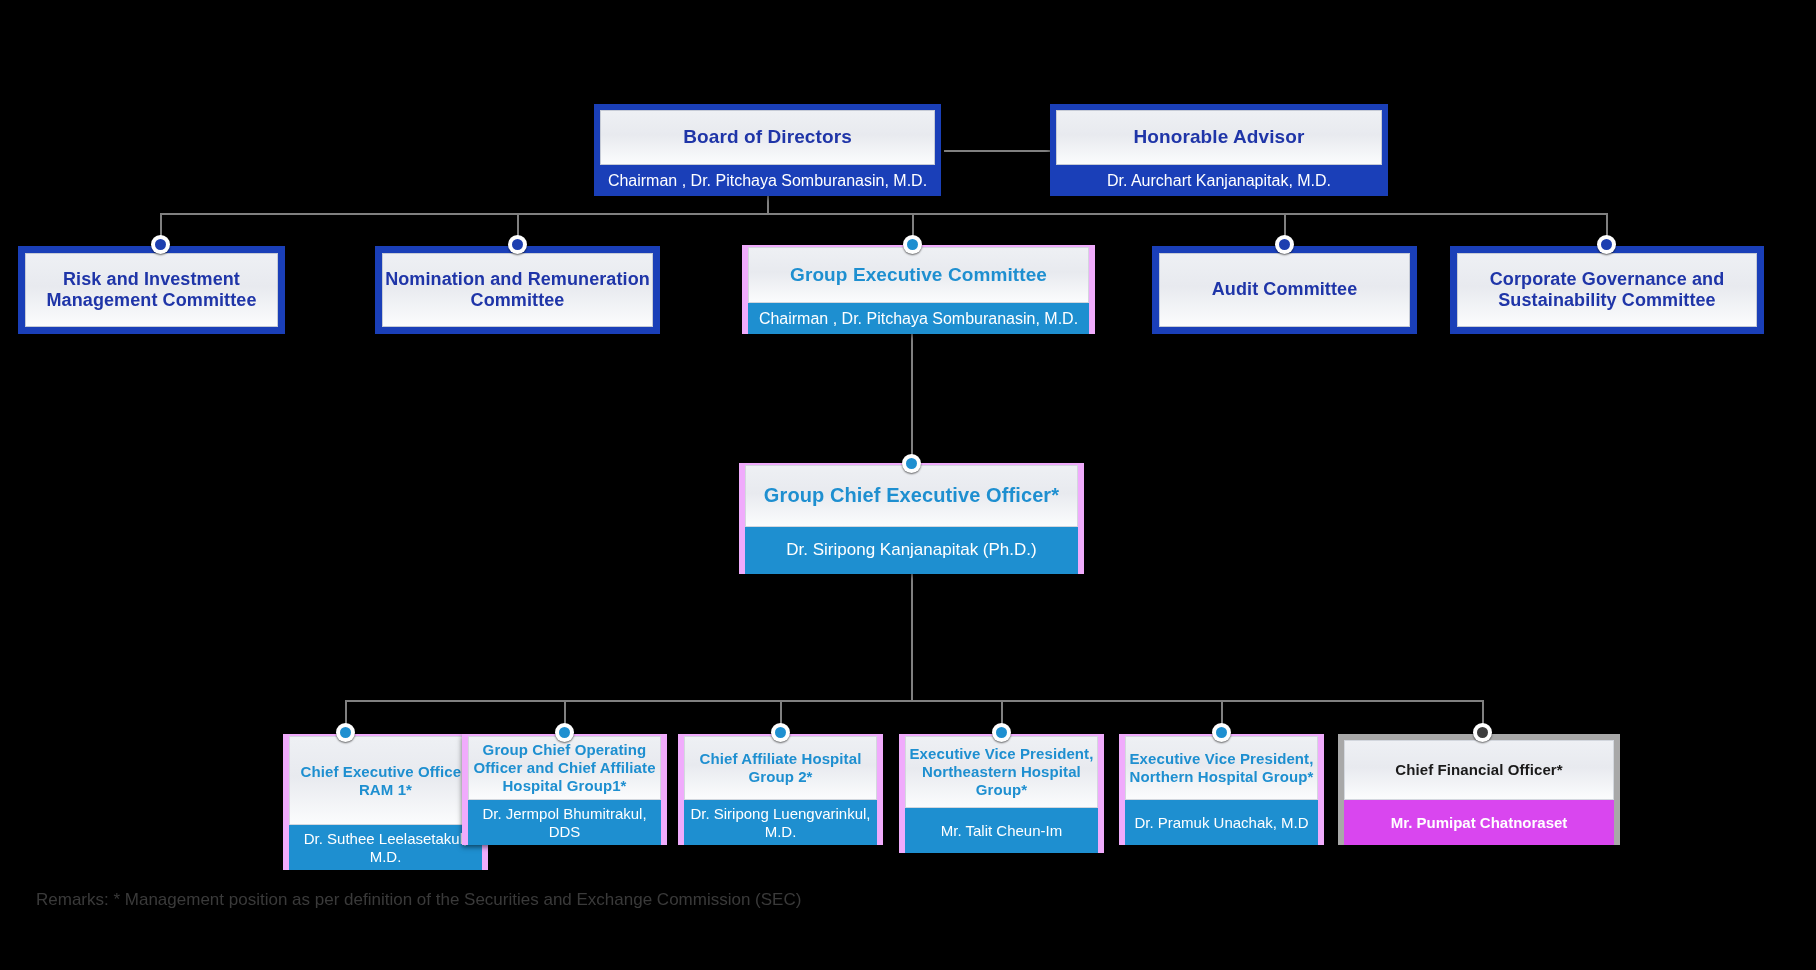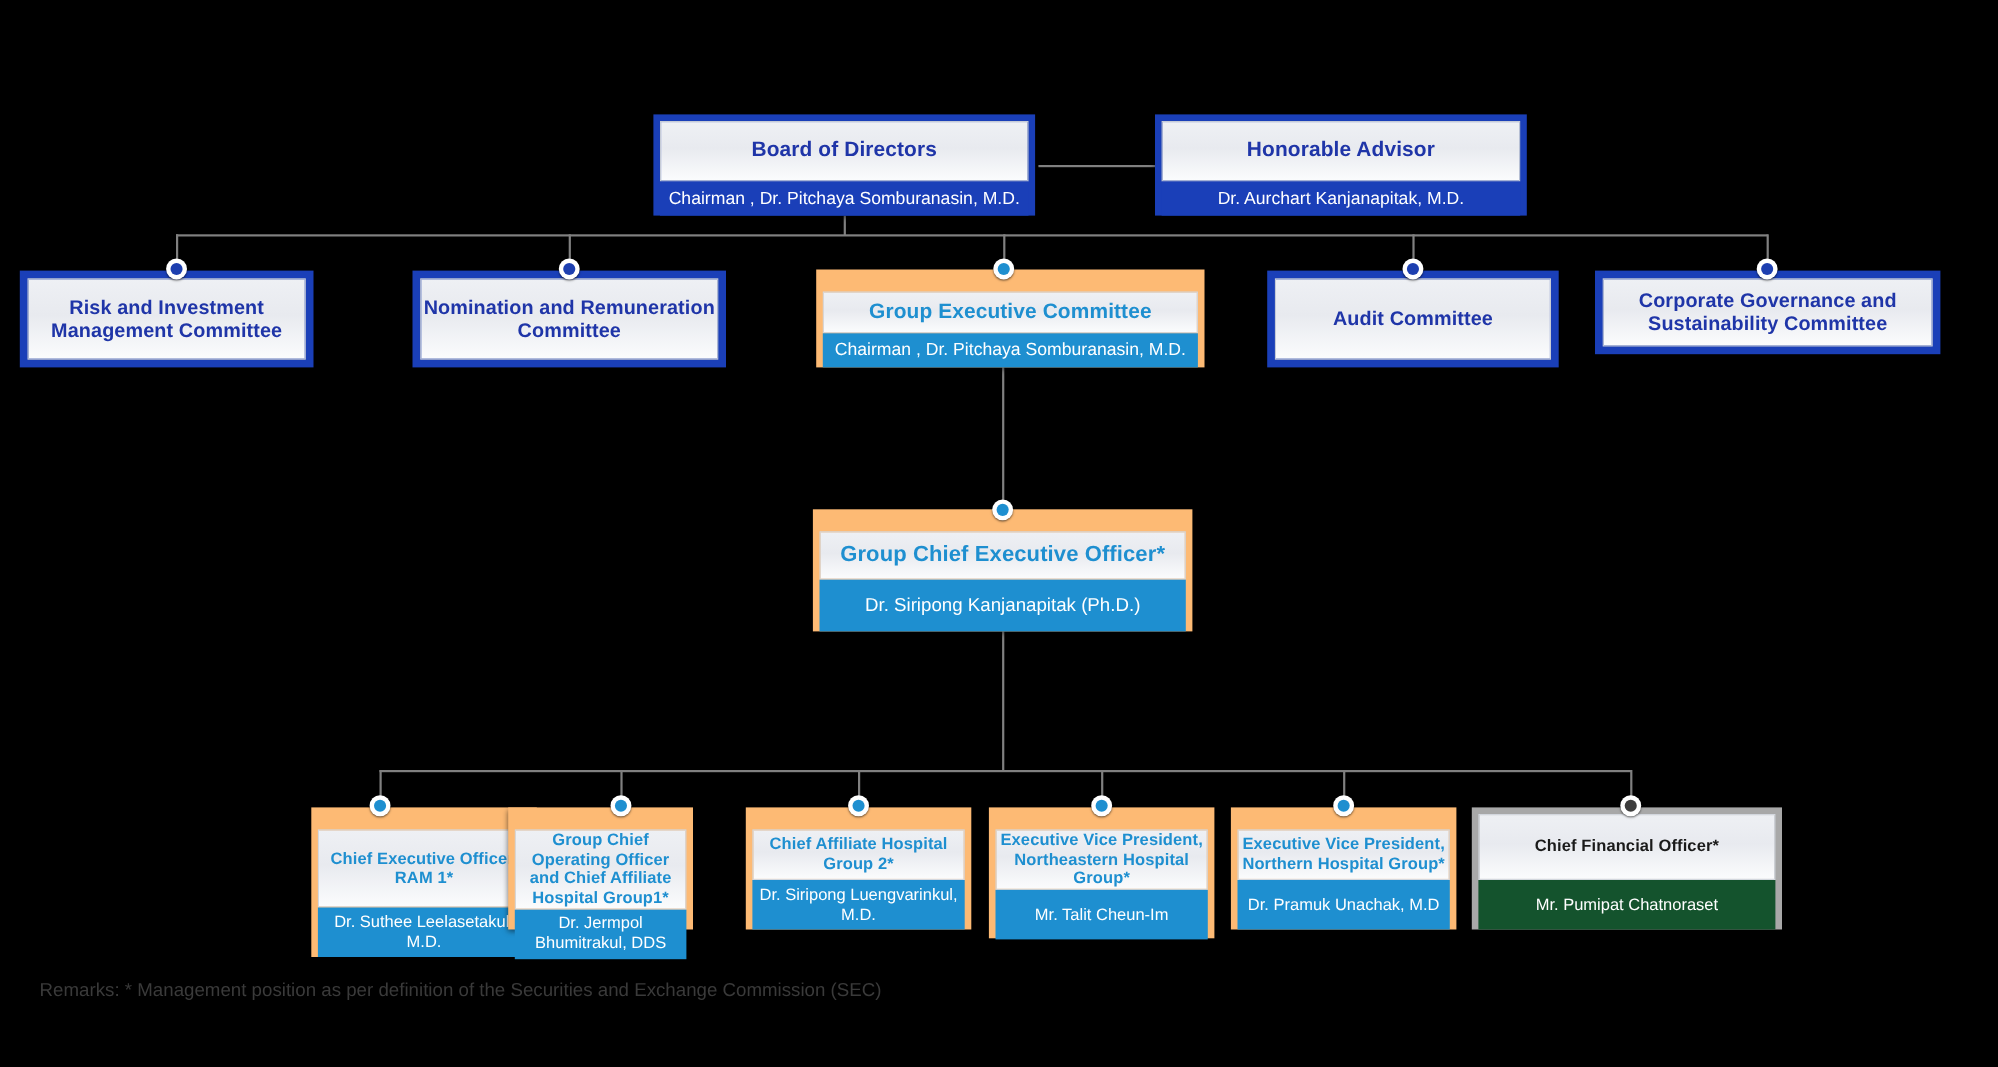--- a/index.html
+++ b/index.html
@@ -65,28 +65,28 @@
   
   .v-navy { background: #1a3fb8; padding: 6px 6px 0 6px; }
   .v-navy .title { color: #1f35a8; font-weight: bold; border: 1px solid #c6cbd6; }
   .v-navy .subtitle { background: #1a3fb8; }
 
   
   .v-navy-plain { background: #1a3fb8; padding: 7px; }
   .v-navy-plain .title { color: #1f35a8; font-weight: bold; border: 1px solid #c6cbd6; }
 
   
-  .v-blue { background: #fdba74; padding: 20px 6px 0 6px; }
+  .v-blue { background: #f0abfc; padding: 2px 6px 0 6px; }
   .v-blue .title { color: #1e8fd0; font-weight: bold; border: 1px solid #d3d7de; }
   .v-blue .subtitle { background: #1e8fd0; }
 
   
   .v-gray { background: #a8a8a8; padding: 6px 6px 0 6px; }
   .v-gray .title { color: #1a1a1a; font-weight: bold; border: 1px solid #d3d7de; text-align: center; }
-  .v-gray .subtitle { background: #14532d; }
+  .v-gray .subtitle { background: #d946ef; font-weight: bold; }
 
   
   .tier-top .title    { font-size: 19px; }
   .tier-top .subtitle { font-size: 16px; height: 31px; }
 
   .tier-cmte .title   { font-size: 18px; }
 
   .tier-gec .title    { font-size: 19px; }
   .tier-gec .subtitle { font-size: 16px; height: 31px; }
 
@@ -160,38 +160,38 @@
     <div class="title">Group Executive Committee</div>
     <div class="subtitle">Chairman , Dr. Pitchaya Somburanasin, M.D.</div>
   </div>
 
   <div class="dot" style="left:1275px; top:235px; --dotcol:#1d3fb0;"></div>
   <div class="node v-navy-plain tier-cmte" style="left:1152px; top:246px; width:265px; height:88px;">
     <div class="title">Audit Committee</div>
   </div>
 
   <div class="dot" style="left:1597px; top:235px; --dotcol:#1d3fb0;"></div>
-  <div class="node v-navy-plain tier-cmte" style="left:1450px; top:246px; width:314px; height:76px;">
+  <div class="node v-navy-plain tier-cmte" style="left:1450px; top:246px; width:314px; height:88px;">
     <div class="title">Corporate Governance and Sustainability Committee</div>
   </div>
 
   <div class="dot" style="left:902px; top:454px; --dotcol:#1e8fd0;"></div>
   <div class="node v-blue tier-ceo" style="left:739px; top:463px; width:345px; height:111px;">
     <div class="title">Group Chief Executive Officer*</div>
     <div class="subtitle">Dr. Siripong Kanjanapitak (Ph.D.)</div>
   </div>
 
   <div class="dot" style="left:336px; top:723px; --dotcol:#1e8fd0;"></div>
   <div class="node v-blue tier-exec" style="left:242px; top:734px; width:205px; height:136px;margin-left:41px;">
     <div class="title">Chief Executive Officer, RAM 1*</div>
     <div class="subtitle">Dr. Suthee Leelasetakul, M.D.</div>
   </div>
 
   <div class="dot" style="left:555px; top:723px; --dotcol:#1e8fd0;"></div>
-  <div class="node v-blue tier-exec" style="left:462px; top:734px; width:168px; height:111px;">
+  <div class="node v-blue tier-exec" style="left:462px; top:734px; width:205px; height:111px;">
     <div class="title">Group Chief Operating Officer and Chief Affiliate Hospital Group1*</div>
     <div class="subtitle">Dr. Jermpol Bhumitrakul, DDS</div>
   </div>
 
   <div class="dot" style="left:771px; top:723px; --dotcol:#1e8fd0;"></div>
   <div class="node v-blue tier-exec" style="left:678px; top:734px; width:205px; height:111px;">
     <div class="title">Chief Affiliate Hospital Group 2*</div>
     <div class="subtitle">Dr. Siripong Luengvarinkul, M.D.</div>
   </div>
 

